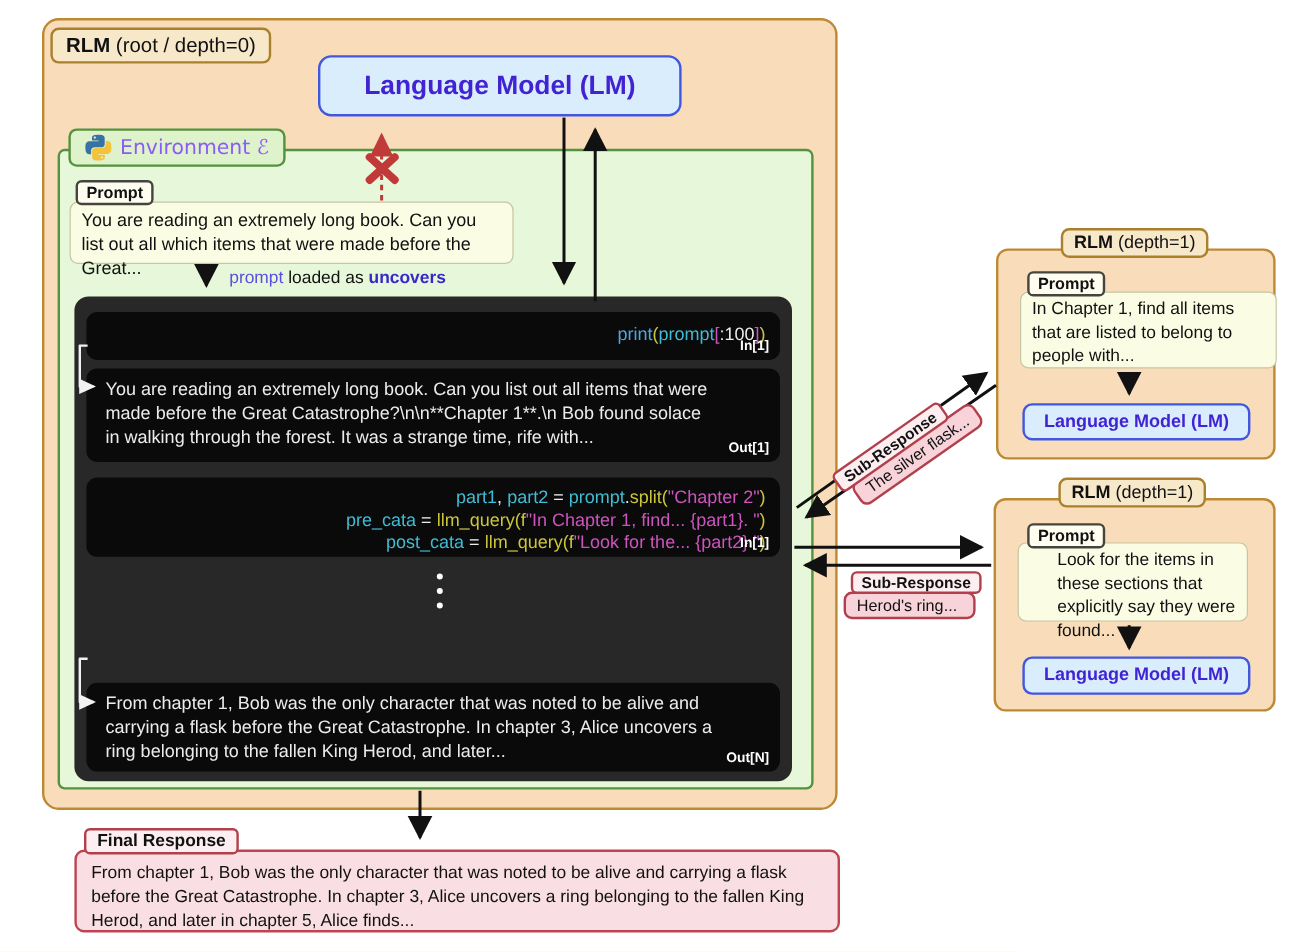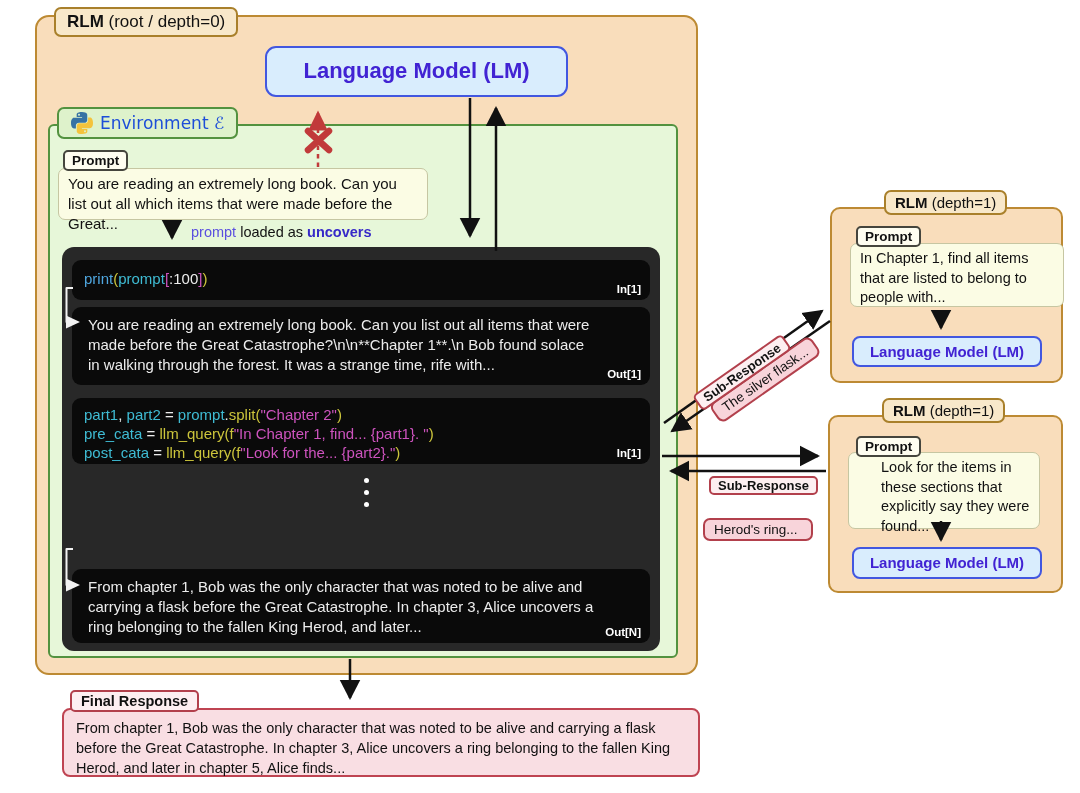--- a/index.html
+++ b/index.html
@@ -6,63 +6,63 @@
   #canvas{position:relative;width:1080px;height:793px;background:#ffffff;
           font-family:"Liberation Sans",sans-serif;color:#111;overflow:hidden;}
   
   .box{position:absolute;box-sizing:border-box;border-radius:14px;}
   .orange{background:#f9ddbb;border:2.5px solid #bd8a33;}
   .green{background:#e7f7d9;border:2.5px solid #53923f;border-radius:6px;}
   
   .tab{position:absolute;box-sizing:border-box;border-radius:7px;padding:3px 11px;
        font-size:17px;white-space:nowrap;z-index:5;}
   .orange-tab{background:#f8e8ca;border:2.5px solid #a9802b;}
-  .green-tab{background:#def2cb;border:2.5px solid #53923f;color:#1d4ed8;
+  .green-tab{background:#def2cb;border:2.5px solid #53923f;color:#8b5cf6;
              display:flex;align-items:center;gap:7px;padding:3px 12px;}
   .b{font-weight:bold;}
   .lmbox{position:absolute;box-sizing:border-box;background:#d9edfd;border:2.5px solid #4257e0;
          border-radius:11px;color:#4123d3;font-weight:bold;text-align:center;z-index:4;}
   .plabel{position:absolute;box-sizing:border-box;background:#fefdf0;border:2px solid #45453d;
           border-radius:5px;font-weight:bold;font-size:13.5px;padding:1px 7px;z-index:6;white-space:nowrap;}
   .ybox{position:absolute;box-sizing:border-box;background:#fbfce4;border:1.5px solid #c6c6a2;
         border-radius:7px;font-size:14.5px;line-height:19.5px;padding:5px 9px;z-index:4;}
   
   .codewrap{position:absolute;box-sizing:border-box;background:#282828;border-radius:12px;z-index:3;}
   .cell{position:absolute;box-sizing:border-box;background:#0a0a0a;border-radius:9px;overflow:hidden;}
-  .code{font-size:15px;line-height:19px;padding:0;white-space:nowrap;}
+  .code{font-size:15px;line-height:19px;padding:0;white-space:nowrap;text-align:right;}
   .incell{padding:9px 12px;}
   .outtext{font-size:15px;line-height:20px;color:#ececec;padding:8px 54px 8px 16px;}
   .celllabel{position:absolute;right:9px;bottom:5px;color:#ffffff;font-weight:bold;font-size:11.5px;margin-left:40px;}
   .tk-b{color:#4FA6DF;} .tk-c{color:#3FBCD4;} .tk-y{color:#CCC53C;}
   .tk-m{color:#CD53BE;} .tk-w{color:#ECECEC;}
   .dot{position:absolute;width:5px;height:5px;border-radius:50%;background:#fff;}
   
   .rlabel{box-sizing:border-box;background:#fdeff1;border:2px solid #b2404c;border-radius:5px;
           font-weight:bold;font-size:13px;padding:0 7px;white-space:nowrap;}
   .rbody{box-sizing:border-box;background:#f8d4da;border:2px solid #b2404c;border-radius:7px;
-         font-size:13.5px;padding:2px 9px;white-space:nowrap;margin-top:25px;}
+         font-size:13.5px;padding:2px 9px;white-space:nowrap;}
   .final-body{position:absolute;box-sizing:border-box;background:#f9dee3;border:2px solid #bf4452;
          border-radius:8px;font-size:14.5px;line-height:20px;padding:8px 12px;z-index:4;}
   .note{position:absolute;font-size:14.5px;z-index:5;white-space:nowrap;}
   .note .code-id{color:#5a4fdf;}
   .note .vb{font-weight:bold;color:#3629c8;}
   svg.overlay{position:absolute;left:0;top:0;z-index:7;pointer-events:none;}
   .rotwrap{position:absolute;left:699px;top:349px;width:150px;height:95px;z-index:8;
            transform:rotate(-35deg);transform-origin:50% 50%;}
   .rotwrap .rlabel{position:relative;z-index:2;display:inline-block;margin-left:8px;}
   .rotwrap .rbody{position:relative;z-index:1;display:inline-block;margin-top:-5px;margin-left:16px;}
   .envE{font-family:"DejaVu Sans",sans-serif;}
 </style>
 </head>
 <body>
 
 <div id="canvas">
 
   <div class="box orange" style="left:35px;top:15px;width:663px;height:660px;"></div>
-  <div class="tab orange-tab" style="left:42px;top:7px;margin-left:12px;">
+  <div class="tab orange-tab" style="left:42px;top:23px;">
     <span class="b">RLM</span><span> (root / depth=0)</span>
   </div>
 
   <div class="lmbox" style="left:265px;top:46px;width:303px;height:51px;font-size:22px;line-height:46px;">Language Model (LM)</div>
 
   <div class="box green" style="left:48px;top:124px;width:630px;height:534px;"></div>
   <div class="tab green-tab" style="left:57px;top:107px;">
     <span style="display:inline-flex;">
       <svg width="22" height="22" viewBox="0 0 128 128">
         <path fill="#3772a4" d="M63.9 0C31 0 33 14.3 33 14.3l.1 14.8h31.4v4.4H20.5S0 31.2 0 64.1c0 32.9 17.9 31.7 17.9 31.7h10.7V80.4s-.6-17.9 17.6-17.9h31.2s17.1.3 17.1-16.5V17.6S97.1 0 63.9 0zM46.6 9.9c3.1 0 5.6 2.5 5.6 5.6s-2.5 5.6-5.6 5.6S41 18.6 41 15.5s2.5-5.6 5.6-5.6z"></path>
@@ -113,21 +113,21 @@
   </div>
   <div class="plabel" style="left:856px;top:226px;">Prompt</div>
   <div class="ybox" style="left:850px;top:243px;width:214px;height:64px;">In Chapter 1, find all items that are listed to belong to people with...</div>
   <div class="lmbox" style="left:852px;top:336px;width:190px;height:31px;font-size:15px;line-height:27px;border-radius:8px;border-width:2px;">Language Model (LM)</div>
 
   <div class="box orange" style="left:828px;top:415px;width:235px;height:178px;border-radius:10px;"></div>
   <div class="tab orange-tab" style="left:882px;top:398px;font-size:15px;padding:2px 9px;">
     <span class="b">RLM</span><span> (depth=1)</span>
   </div>
   <div class="plabel" style="left:856px;top:436px;">Prompt</div>
-  <div class="ybox" style="left:848px;top:452px;width:192px;height:77px;padding-left:32px;">Look for the items in these sections that explicitly say they were found...</div>
+  <div class="ybox" style="left:848px;top:452px;width:192px;height:66px;padding-left:32px;">Look for the items in these sections that explicitly say they were found...</div>
   <div class="lmbox" style="left:852px;top:547px;width:190px;height:32px;font-size:15px;line-height:28px;border-radius:8px;border-width:2px;">Language Model (LM)</div>
 
   <div class="rlabel" style="position:absolute;left:70px;top:690px;z-index:6;font-size:14.5px;padding:1px 9px;">Final Response</div>
   <div class="final-body" style="left:62px;top:708px;width:638px;height:69px;">From chapter 1, Bob was the only character that was noted to be alive and carrying a flask before the Great Catastrophe. In chapter 3, Alice uncovers a ring belonging to the fallen King Herod, and later in chapter 5, Alice finds...</div>
 
   <svg class="overlay" width="1080" height="793" viewBox="0 0 1080 793">
     <defs>
       <marker id="ahb" markerWidth="9" markerHeight="9" refX="7.2" refY="4.5" orient="auto">
         <path d="M0,0.4 L8,4.5 L0,8.6 z" fill="#111"></path>
       </marker>

